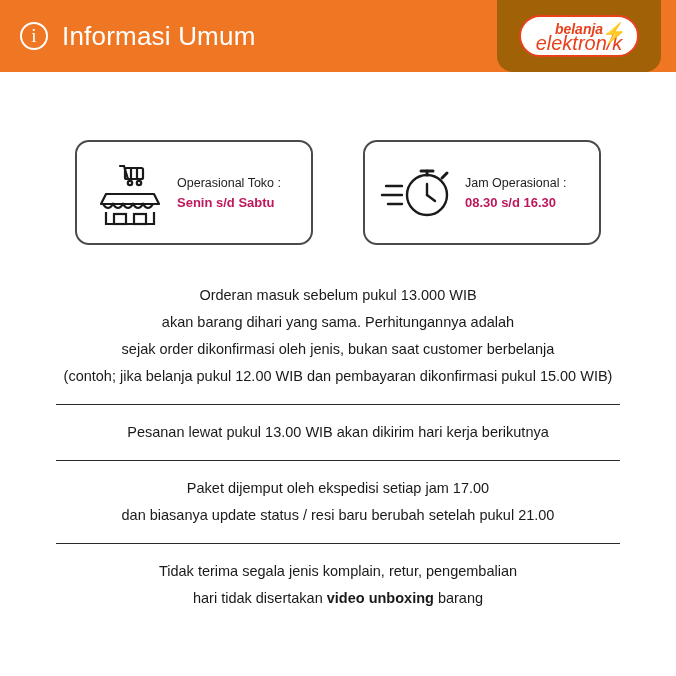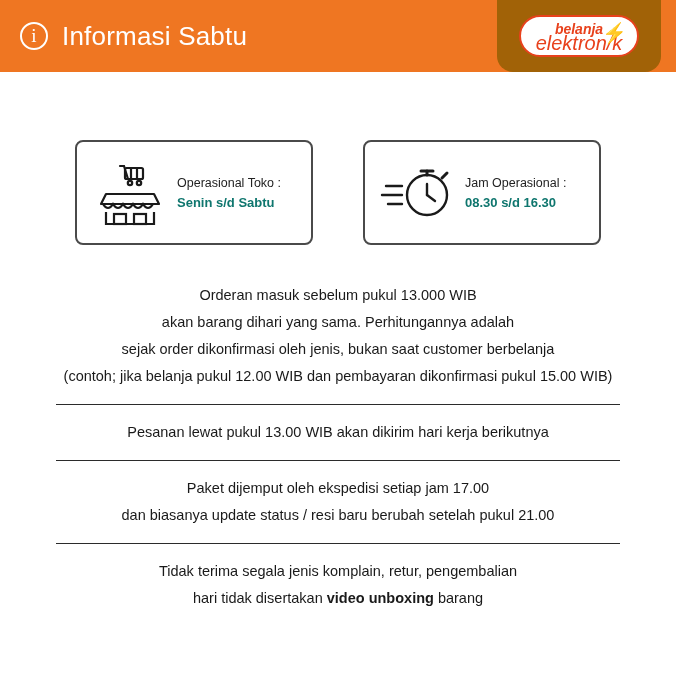--- a/index.html
+++ b/index.html
@@ -99,36 +99,36 @@
     left: 0;
     width: 676px;
     display: flex;
     justify-content: center;
     gap: 50px;
   }
   .card {
     width: 238px;
     height: 105px;
     border: 2px solid #4a4a4a;
-    border-radius: 8px;
+    border-radius: 14px;
     display: flex;
     align-items: center;
     padding: 0 8px 0 14px;
     background: #ffffff;
   }
   .card-icon { flex: none; width: 78px; display: flex; align-items: center; justify-content: center; }
   .card-text { margin-left: 8px; }
   .card-label {
     font-size: 12.5px;
     color: #222222;
     line-height: 19px;
   }
   .card-value {
     font-size: 13px;
-    color: #0f766e;
+    color: #be185d;
     font-weight: bold;
     line-height: 19px;
   }
 
   
   .content {
     position: absolute;
     top: 282px;
     left: 0;
     width: 676px;
@@ -148,21 +148,21 @@
   }
   .bold { font-weight: bold; margin-top: 40px; }
 </style>
 </head>
 <body>
 
 <div class="page">
 
   <div class="header">
     <div class="info-icon">i</div>
-    <div class="header-title">Informasi Sabtu</div>
+    <div class="header-title">Informasi Umum</div>
 
     <div class="logo-panel">
       <div class="logo-badge">
         <span class="logo-line1">belanja</span>
         <span class="logo-line2">elektron/k</span>
         <span class="logo-bolt">⚡</span>
       </div>
     </div>
   </div>
 

